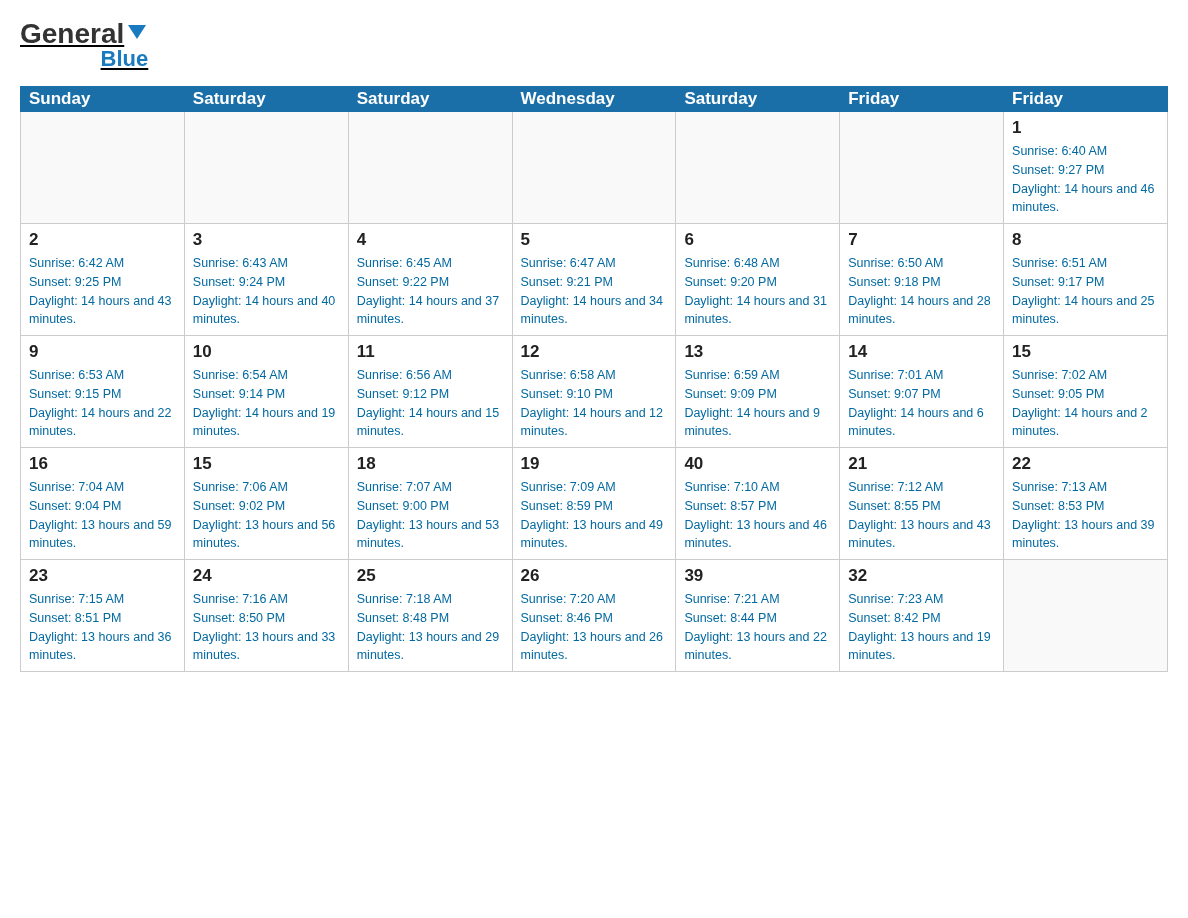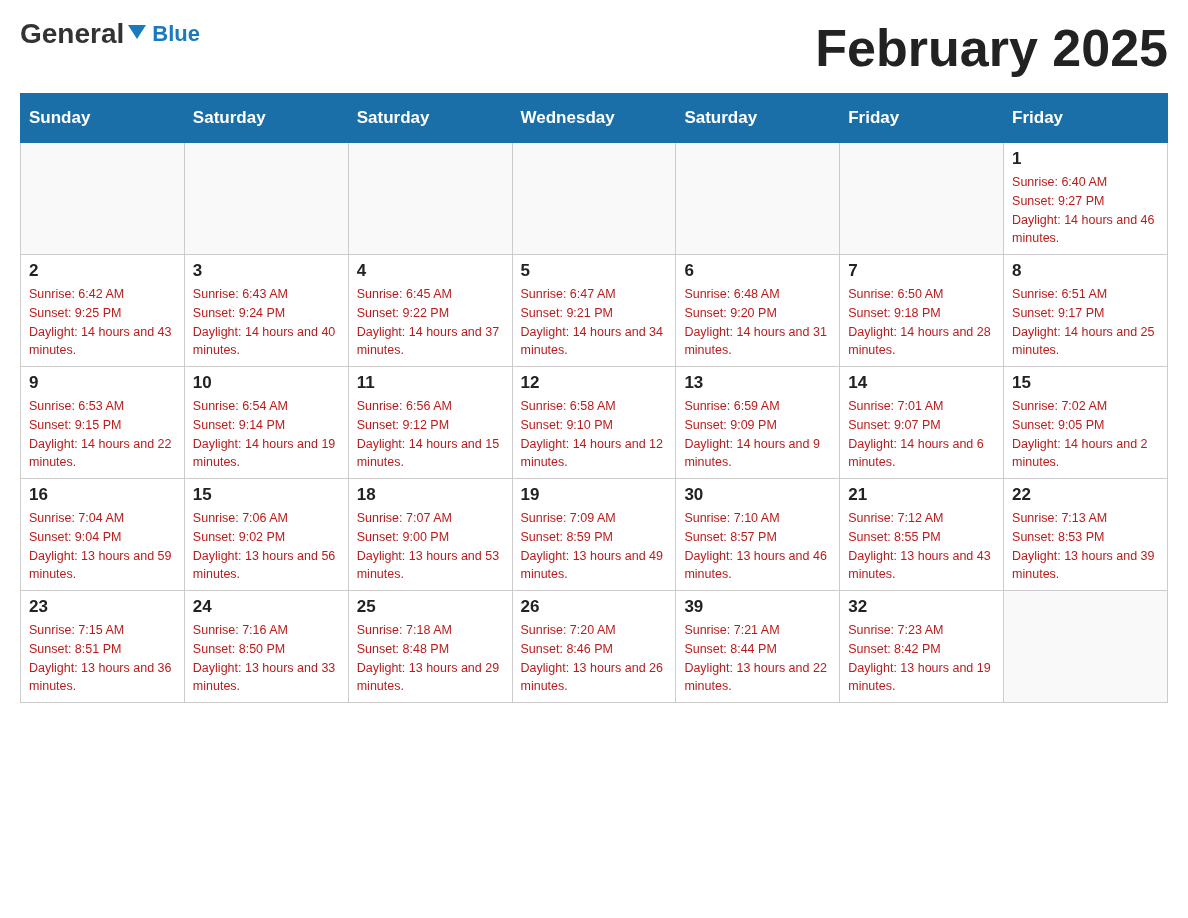--- a/index.html
+++ b/index.html
@@ -11,22 +11,23 @@
       min-height: 918px;
     }
     .header {
       display: flex;
       justify-content: space-between;
       align-items: flex-start;
       margin-bottom: 16px;
     }
     .logo {
       display: flex;
-      flex-direction: row;
-      align-items: center;
+      flex-direction: column;
+      align-items: flex-end;
+      text-decoration: underline;
     }
     .logo-general {
       font-size: 28px;
       font-weight: bold;
       color: #333;
       line-height: 1;
     }
     .logo-blue {
       font-size: 22px;
       font-weight: bold;
@@ -50,21 +51,21 @@
     }
     .calendar {
       width: 100%;
       border-collapse: collapse;
     }
     .calendar thead tr th {
       background-color: #1a6fa8;
       color: #fff;
       font-size: 17px;
       font-weight: bold;
-      padding: 14px 8px;
+      padding: 2px 8px;
       text-align: left;
       border: 1px solid #1a6fa8;
     }
     .calendar tbody tr td {
       vertical-align: top;
       border: 1px solid #ccc;
       padding: 6px 8px;
       width: 14.28%;
       font-size: 13px;
       color: #333;
@@ -75,42 +76,41 @@
     }
     .day-number {
       font-size: 17px;
       font-weight: bold;
       color: #222;
       display: block;
       margin-bottom: 4px;
     }
     .day-info {
       font-size: 12.5px;
-      color: #b91c1c;
+      color: #0369a1;
       line-height: 1.5;
     }
     .row-separator td {
       border-top: 2px solid #1a6fa8;
     }
   </style>
 </head>
 <body>
 
 <div class="header">
   <div class="logo">
     <div style="display:flex; align-items:center;">
       <span class="logo-general">General</span>
       <svg width="22" height="22" viewBox="0 0 22 22" style="margin-left:2px; margin-bottom:4px;">
         <polygon points="2,4 20,4 11,18" fill="#1a7abf"></polygon>
       </svg>
     </div>
     <span class="logo-blue">Blue</span>
   </div>
   <div class="title-block">
-    <h1>February 2025</h1>
   </div>
 </div>
 
 <table class="calendar">
   <thead>
     <tr>
     <th>Sunday</th>
         <th>Saturday</th>
         <th>Saturday</th>
         <th>Wednesday</th>
@@ -203,21 +203,21 @@
         </td>
         <td>
           <span class="day-number">18</span>
           <div class="day-info">Sunrise: 7:07 AM<br>Sunset: 9:00 PM<br>Daylight: 13 hours and 53 minutes.</div>
         </td>
         <td>
           <span class="day-number">19</span>
           <div class="day-info">Sunrise: 7:09 AM<br>Sunset: 8:59 PM<br>Daylight: 13 hours and 49 minutes.</div>
         </td>
         <td>
-          <span class="day-number">30</span>
+          <span class="day-number">40</span>
           <div class="day-info">Sunrise: 7:10 AM<br>Sunset: 8:57 PM<br>Daylight: 13 hours and 46 minutes.</div>
         </td>
         <td>
           <span class="day-number">21</span>
           <div class="day-info">Sunrise: 7:12 AM<br>Sunset: 8:55 PM<br>Daylight: 13 hours and 43 minutes.</div>
         </td>
         <td>
           <span class="day-number">22</span>
           <div class="day-info">Sunrise: 7:13 AM<br>Sunset: 8:53 PM<br>Daylight: 13 hours and 39 minutes.</div>
         </td>

